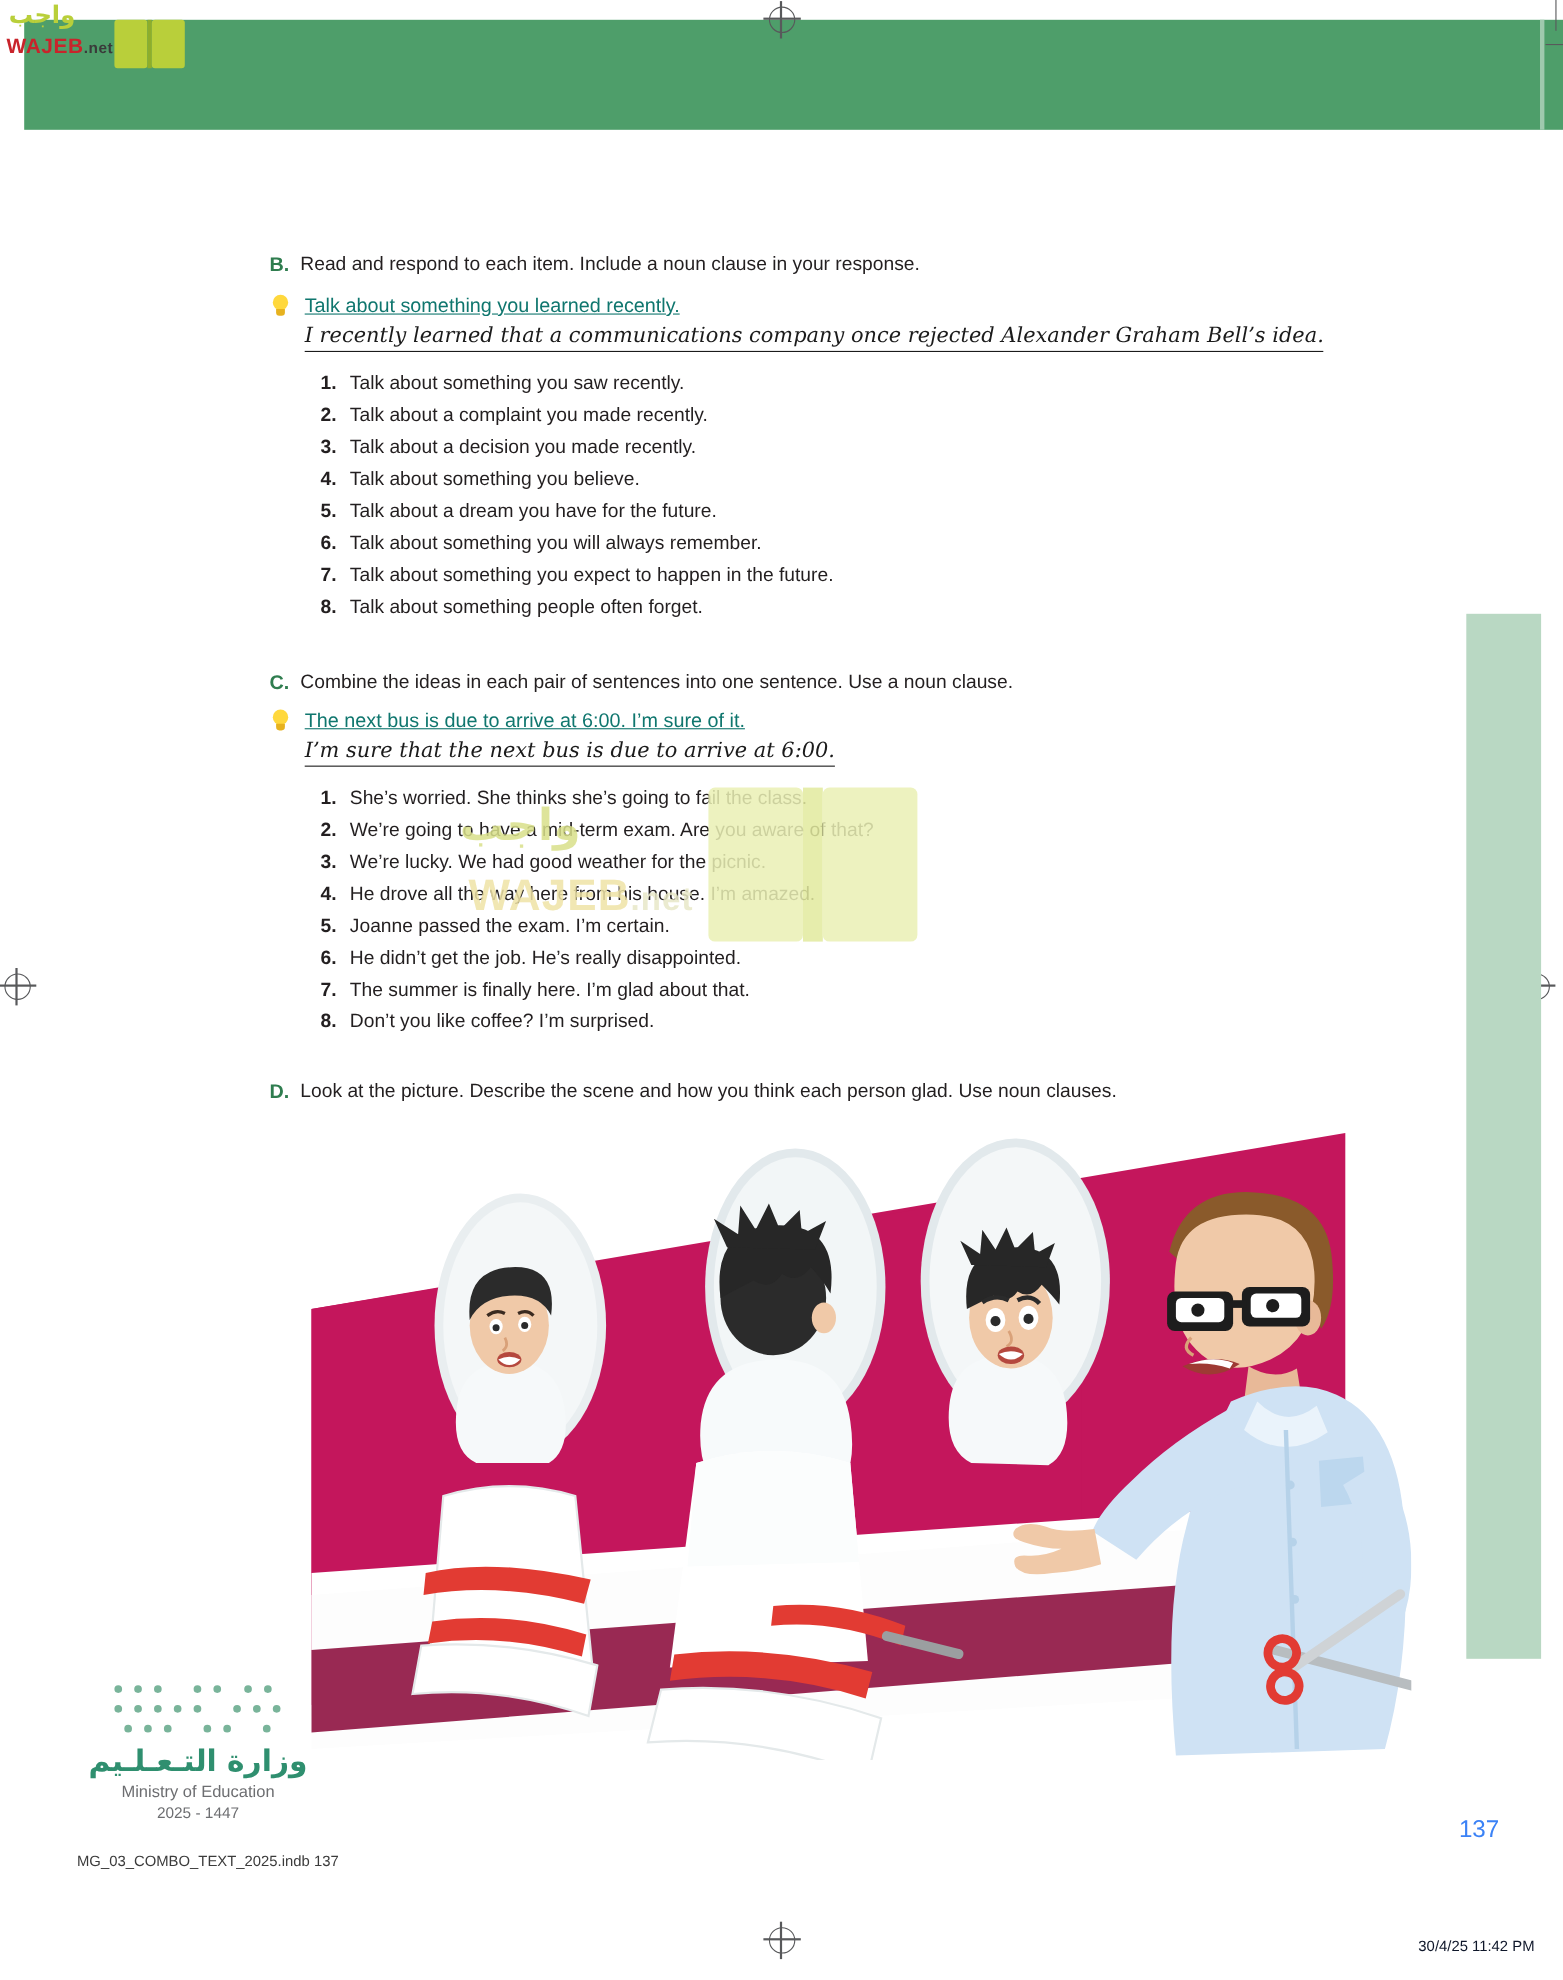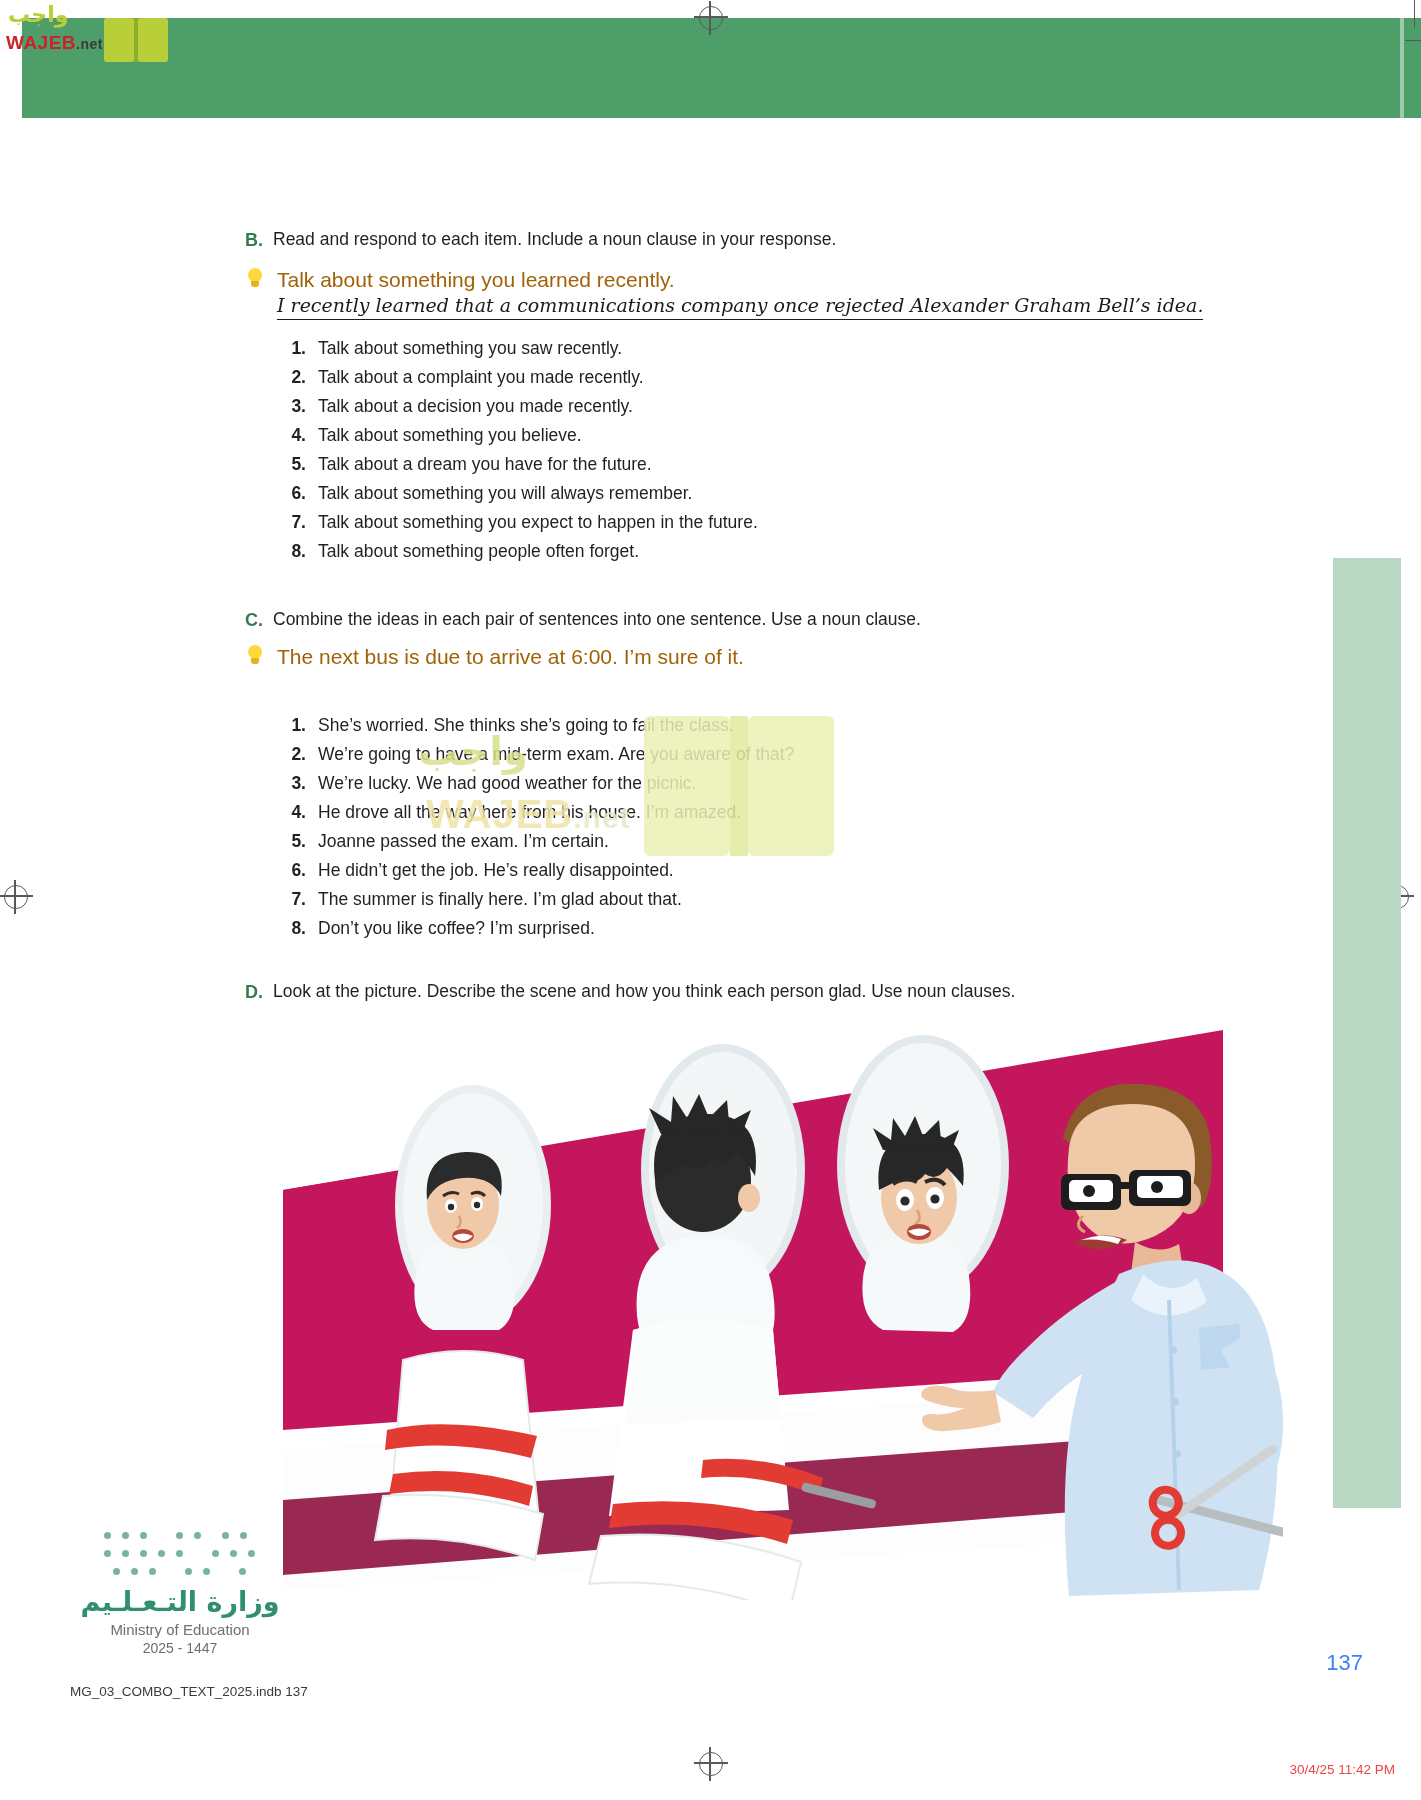--- a/index.html
+++ b/index.html
@@ -72,21 +72,21 @@
   }
   .bulb .glass{
     position:absolute;left:2px;top:0;width:14px;height:14px;border-radius:50%;
     background:#ffd83d;
   }
   .bulb .base{
     position:absolute;left:5px;top:13px;width:8px;height:6px;background:#e7b21f;border-radius:0 0 3px 3px;
   }
 
   .example-line{
-    position:absolute;font-size:21px;color:#a16207;
+    position:absolute;font-size:18px;color:#0f766e;text-decoration:underline;
   }
   .example-answer{
     position:absolute;font-family:"DejaVu Serif", serif;font-style:italic;font-size:19px;
     color:#1b1b1b;border-bottom:1.6px solid #1b1b1b;padding-bottom:3px;white-space:nowrap;
   }
 
   ol.items{
     position:absolute;margin:0;padding:0;list-style:none;
   }
   ol.items li{
@@ -130,21 +130,21 @@
   .moe-en{font-size:15px;color:#6d6e71;margin-top:4px;}
   .moe-yr{font-size:14px;color:#6d6e71;margin-top:2px;}
 
   .page-num{
     position:absolute;right:102px;top:1650px;font-size:22px;font-weight:normal;color:#3b82f6;
   }
   .foot-left{
     position:absolute;left:70px;top:1684px;font-size:13.5px;color:#3b3b3b;
   }
   .foot-right{
-    position:absolute;right:70px;top:1762px;font-size:13.5px;color:#ef4444;
+    position:absolute;right:70px;top:1762px;font-size:13.5px;color:#0f172a;
   }
 </style>
 </head>
 <body>
 
 <div class="content">
 
   <div class="top-band"></div>
   <div class="band-edge"></div>
 
@@ -217,20 +217,21 @@
   <div class="ex-head" style="left:245px;top:608px;width:1020px;">
     <span class="ex-letter">C.</span>
     <span class="ex-text">Combine the ideas in each pair of sentences into one sentence. Use a noun clause.</span>
   </div>
 
   <div class="bulb" style="left:246px;top:645px;">
     <div class="glass"></div>
       <div class="base"></div>
   </div>
   <div class="example-line" style="left:277px;top:645px;">The next bus is due to arrive at 6:00. I’m sure of it.</div>
+  <div class="example-answer" style="left:277px;top:671px;">I’m sure that the next bus is due to arrive at 6:00.</div>
 
   <ol class="items" style="left:272px;top:717px;width:900px;">
     <li>
         <span class="num">1.</span>
         <span>She’s worried. She thinks she’s going to fail the class.</span>
       </li>
     <li>
         <span class="num">2.</span>
         <span>We’re going to have a mid-term exam. Are you aware of that?</span>
       </li>

